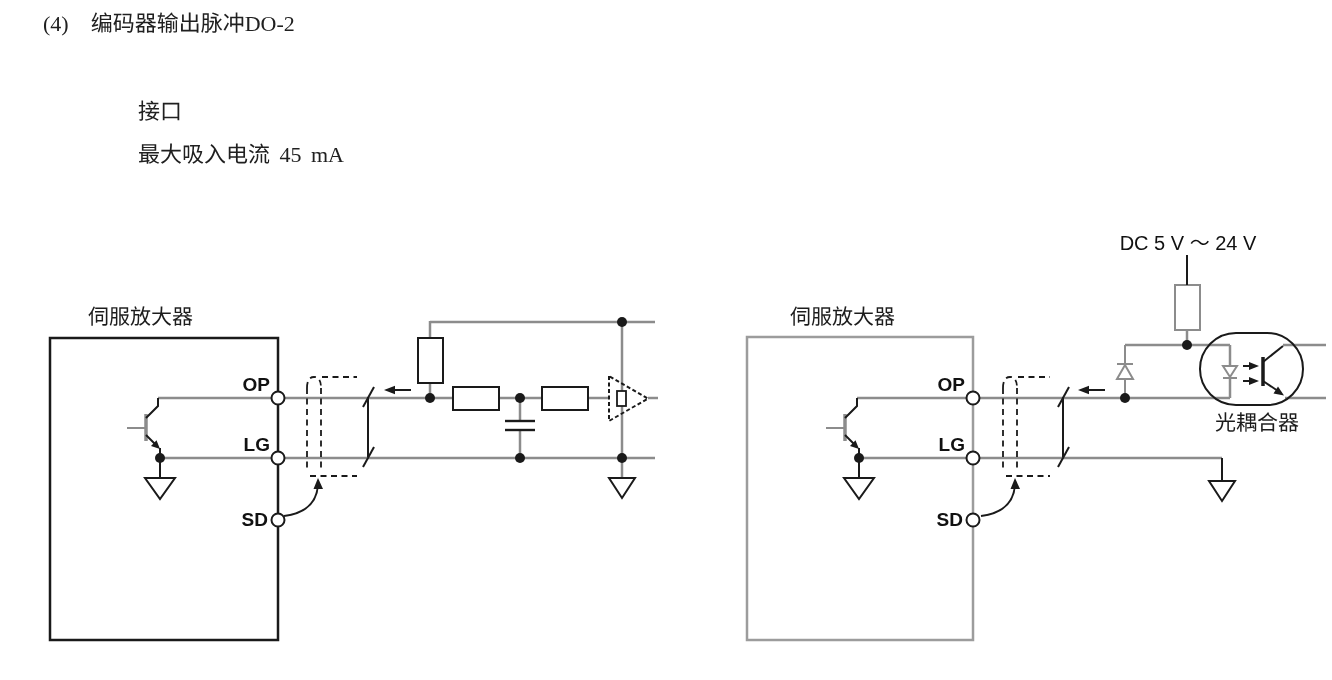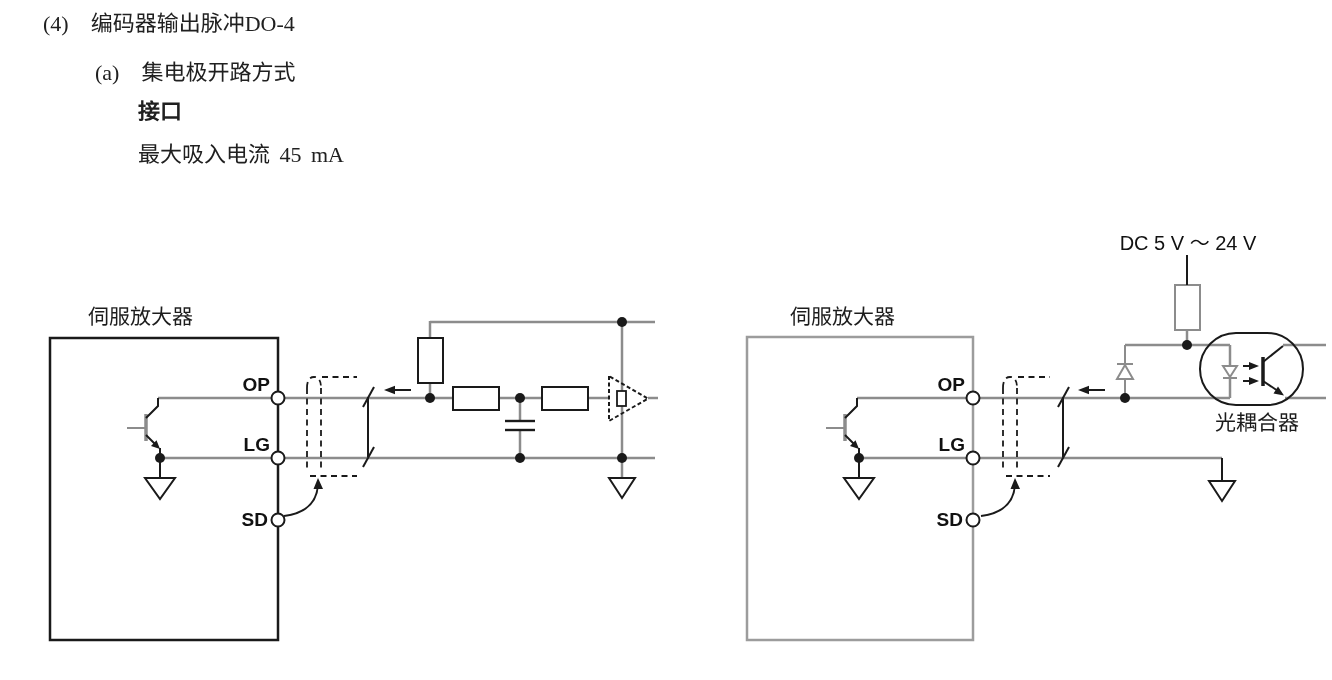--- a/index.html
+++ b/index.html
@@ -1,40 +1,39 @@
 <!DOCTYPE html>
 <html lang="zh-CN"><head>
 <meta charset="utf-8">
 <style>
   html,body{margin:0;padding:0;background:#ffffff;width:1332px;height:680px;overflow:hidden;}
   .page{position:relative;width:1332px;height:680px;font-family:"Liberation Serif","DejaVu Serif",serif;}
   .hline{position:absolute;color:#202020;font-size:22px;white-space:pre;}
   #l1{left:43px;top:5px;}
   #l2{left:95px;top:54px;}
-  #l3{left:138px;top:93px;font-weight:bold;}
+  #l3{left:138px;top:93px;}
   #l4{left:138px;top:136px;word-spacing:4px;}
   svg{position:absolute;left:0;top:0;}
   .wire{stroke:#8c8c8c;stroke-width:2.5;fill:none;}
   .blk{stroke:#1a1a1a;stroke-width:2;fill:none;}
   .blkf{fill:#1a1a1a;stroke:none;}
   .whitebox{fill:#ffffff;stroke:#1a1a1a;stroke-width:2;}
   .graybox{fill:#ffffff;stroke:#8c8c8c;stroke-width:2;}
   .gry{stroke:#8c8c8c;stroke-width:2;fill:none;}
   .dash{stroke:#1a1a1a;stroke-width:1.8;fill:none;stroke-dasharray:6 4.5;}
   .term{fill:#ffffff;stroke:#1a1a1a;stroke-width:2;}
   .tlabel{font-family:"Liberation Sans","DejaVu Sans",sans-serif;font-size:19px;font-weight:700;fill:#111111;}
   .clabel{font-family:"Liberation Serif","DejaVu Serif",serif;font-size:21px;fill:#1c1c1c;}
   .dclabel{font-family:"Liberation Sans","DejaVu Sans",sans-serif;font-size:20px;fill:#111111;}
 </style>
 </head>
 <body>
 
 <div class="page">
-  <div class="hline" id="l1">(4)　编码器输出脉冲DO-4</div>
-  <div class="hline" id="l2">(a)　集电极开路方式</div>
+  <div class="hline" id="l1">(4)　编码器输出脉冲DO-2</div>
   <div class="hline" id="l3">接口</div>
   <div class="hline" id="l4">最大吸入电流 45 mA</div>
 
   <svg width="1332" height="680" viewBox="0 0 1332 680">
 
     <g>
       <text class="clabel" x="88" y="324">伺服放大器</text>
       <rect x="50" y="338" width="228" height="302" fill="#ffffff" stroke="#1a1a1a" stroke-width="2.5"></rect>
 
       <line class="wire" x1="158" y1="398" x2="271" y2="398"></line>

